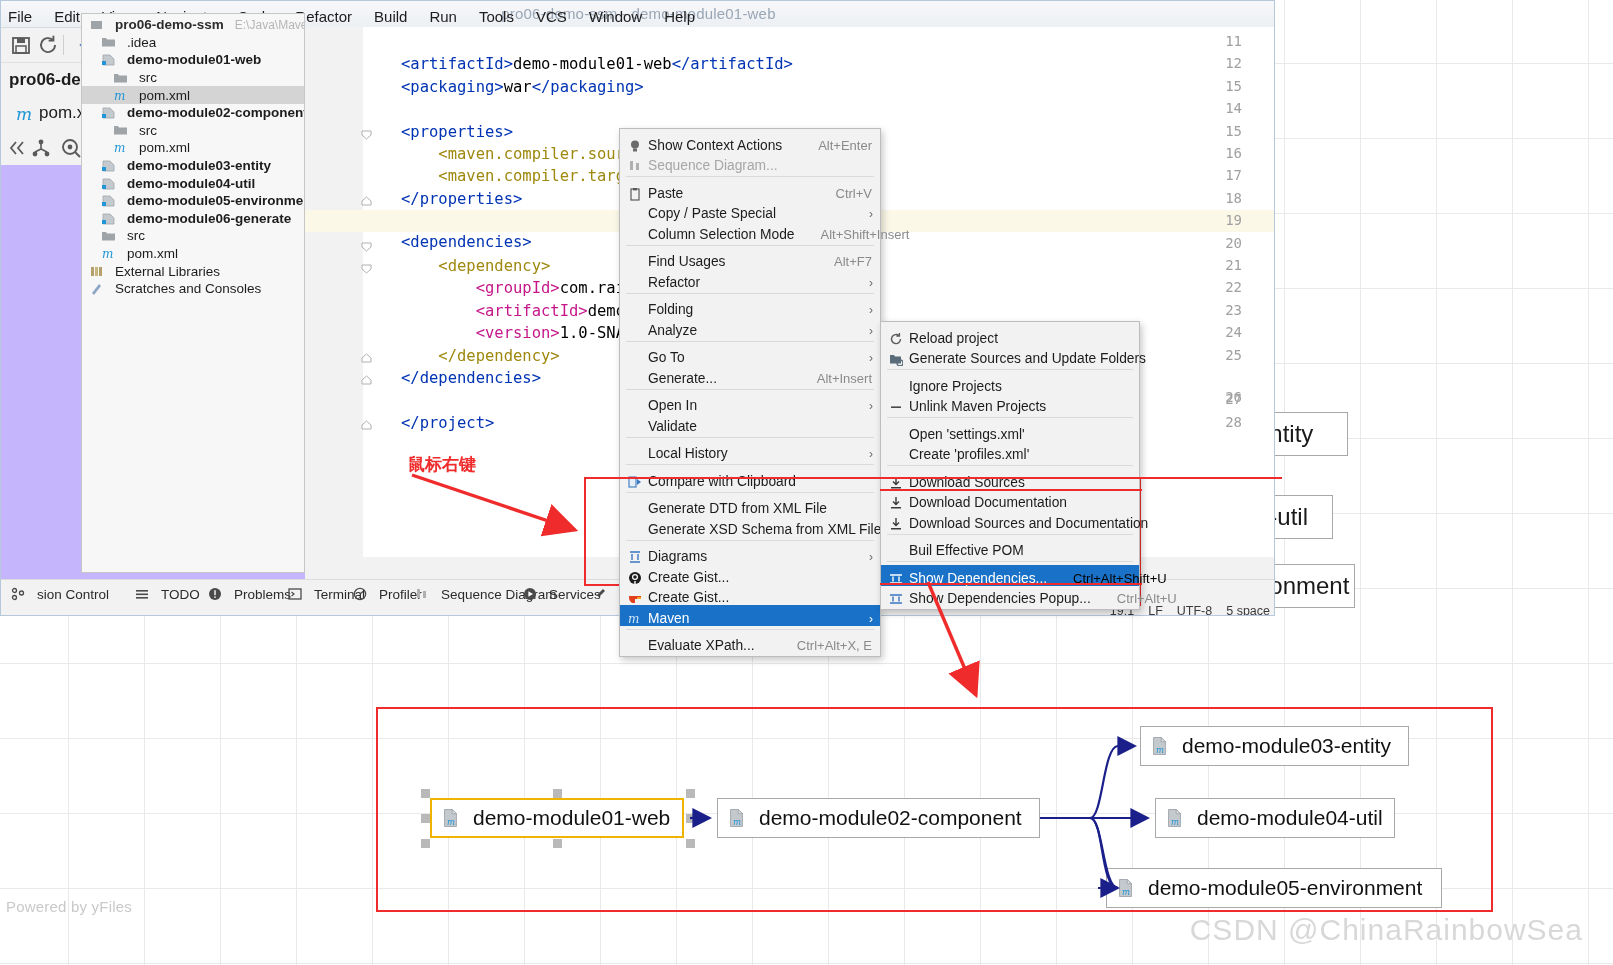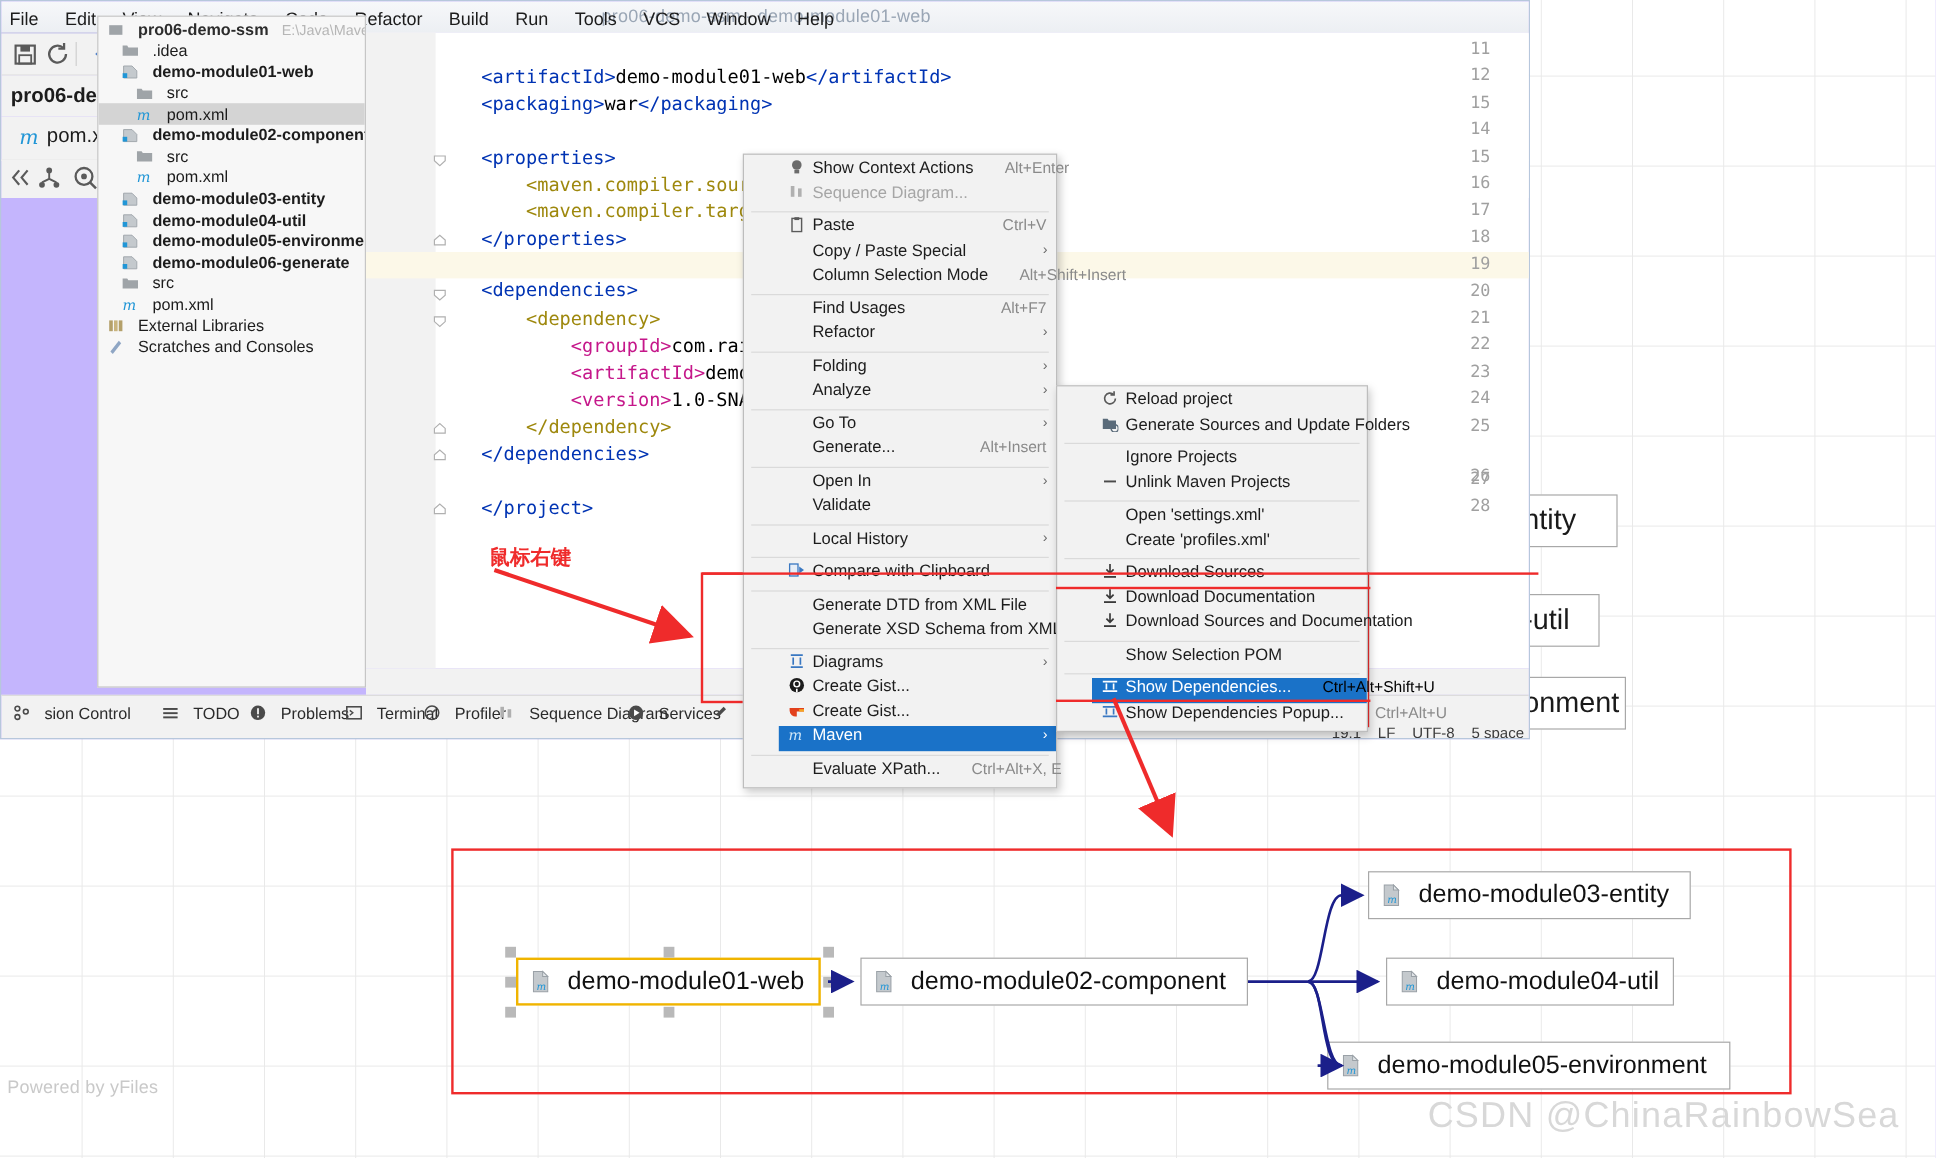--- a/index.html
+++ b/index.html
@@ -136,22 +136,22 @@
     position:absolute;top:24px;right:6px;display:flex;align-items:center;gap:14px;
     font-size:12.5px;color:#3a3a3a;
   }
   
   .menu{
     position:absolute;background:#f2f2f2;border:1px solid #bdbdbd;
     box-shadow:2px 3px 7px rgba(0,0,0,.22);
     z-index:40;padding:3px 0;box-sizing:border-box;
   }
   .mrow{
-    height:20.5px;display:flex;align-items:flex-start;
-    font-size:13.8px;color:#1c1c1c;padding:0 8px 0 6px;white-space:nowrap;position:relative;margin-left:29px;
+    height:20.5px;display:flex;align-items:flex-end;
+    font-size:13.8px;color:#1c1c1c;padding:0 8px 0 6px;white-space:nowrap;position:relative;
   }
   .mrow.dis{color:#a6a6a6;}
   .mrow.hl{background:#1a72c8;color:#fff;}
   .mrow .mlabel{flex:1 1 auto;}
   .mrow .macc{color:#8a8a8a;font-size:13px;margin-left:26px;}
   .mrow.hl .macc{color:#000000;}
   .mrow .arrow{position:absolute;right:7px;font-size:12px;color:#6b6b6b;}
   .mrow.hl .arrow{color:#fff;}
   .mico{
     width:17px;flex:0 0 17px;display:inline-flex;align-items:center;justify-content:center;
@@ -888,21 +888,21 @@
             <rect x="2" y="11" width="10" height="1.5" fill="#3a3a3a"></rect>
           </svg>
         </span>
         <span class="mlabel">Download Sources and Documentation</span>
       </div>
       <div class="msep"></div>
       <div class="mrow">
         <span class="mico">
           <svg width="14" height="14"></svg>
         </span>
-        <span class="mlabel">Show Selection POM</span>
+        <span class="mlabel">Buil Effective POM</span>
       </div>
       <div class="msep"></div>
       <div class="mrow hl">
         <span class="mico">
           <svg width="14" height="14" viewBox="0 0 14 14">
             <path d="M1,3 h12 M1,11 h12" stroke="#ffffff" stroke-width="1.4"></path>
             <path d="M4,4.5 v5 M10,4.5 v5" stroke="#ffffff" stroke-width="1.4"></path>
           </svg>
         </span>
         <span class="mlabel">Show Dependencies...</span>

